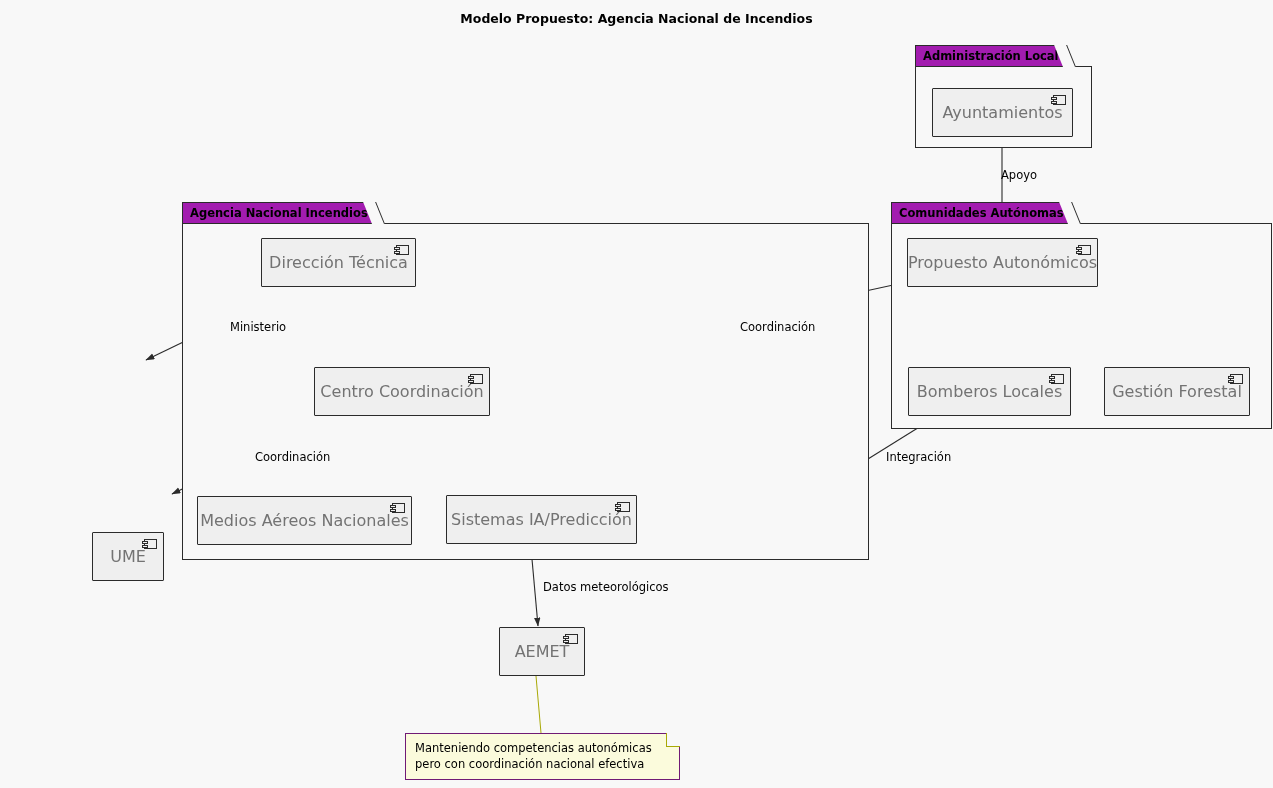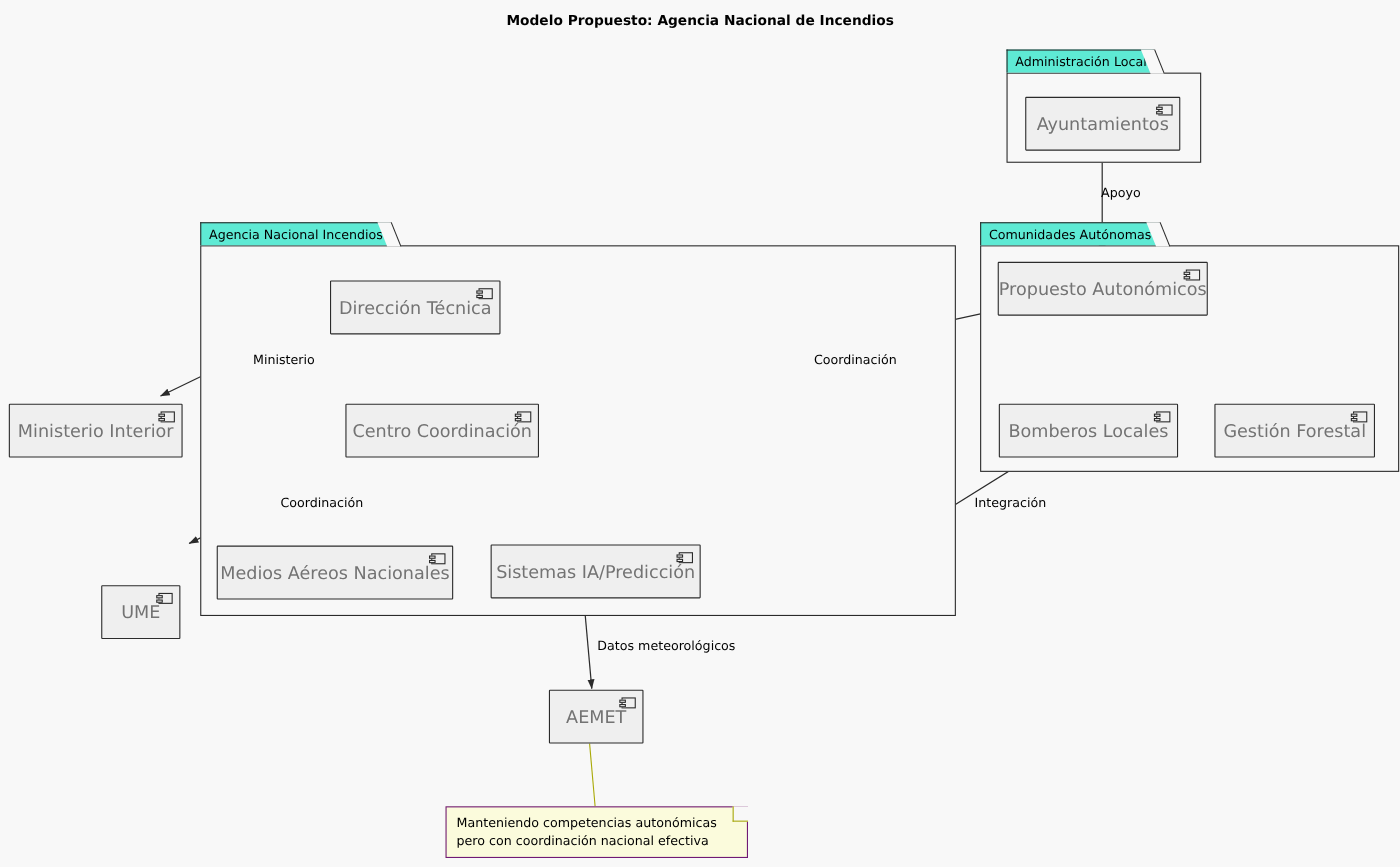--- a/index.html
+++ b/index.html
@@ -40,28 +40,28 @@
   .package {
     position: absolute;
     box-sizing: border-box;
   }
   .package .tab {
     position: absolute;
     left: 0;
     top: 0;
     height: 21px;
     box-sizing: border-box;
-    background: #5eead4;
+    background: #a21caf;
     border: 1px solid #2b2b2b;
     border-bottom: none;
     display: flex;
     align-items: center;
     padding: 0 6px 0 7px;
     font-size: 11.5px;
-    font-weight: normal;
+    font-weight: bold;
     color: #000;
     white-space: nowrap;
     z-index: 3;
   }
   .package .tab::after {
     content: "";
     position: absolute;
     right: -11px;
     top: -1px;
     width: 12px;
@@ -210,34 +210,30 @@
   <div class="package" style="left:891px; top:202px; width:381px; height:227px;">
     <div class="tab">Comunidades Autónomas</div>
     <div class="body" style="top:21px; width:381px; height:206px;"></div>
   </div>
 
   <div class="node" style="left:932px; top:88px; width:141px; height:49px;">
     <span class="comp-icon"></span>
     <span class="label">Ayuntamientos</span>
   </div>
 
-  <div class="node" style="left:261px; top:255px; width:155px; height:49px;margin-left:39px;">
+  <div class="node" style="left:261px; top:238px; width:155px; height:49px;">
     <span class="comp-icon"></span>
     <span class="label">Dirección Técnica</span>
   </div>
 
   <div class="node" style="left:907px; top:238px; width:191px; height:49px;">
     <span class="comp-icon"></span>
     <span class="label">Propuesto Autonómicos</span>
   </div>
 
-  <div class="node" style="left:8px; top:367px; width:158px; height:49px;">
-    <span class="comp-icon"></span>
-    <span class="label">Ministerio Interior</span>
-  </div>
 
   <div class="node" style="left:314px; top:367px; width:176px; height:49px;">
     <span class="comp-icon"></span>
     <span class="label">Centro Coordinación</span>
   </div>
 
   <div class="node" style="left:908px; top:367px; width:163px; height:49px;">
     <span class="comp-icon"></span>
     <span class="label">Bomberos Locales</span>
   </div>

